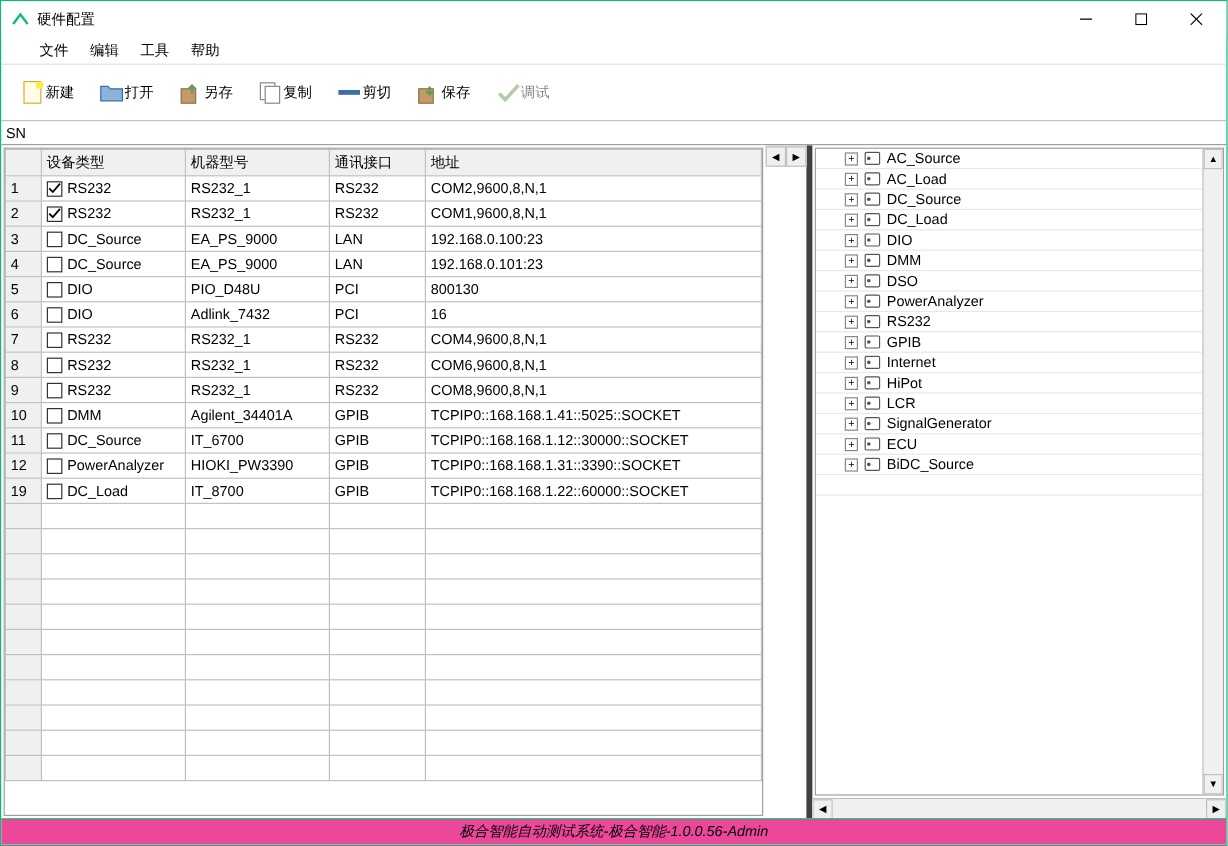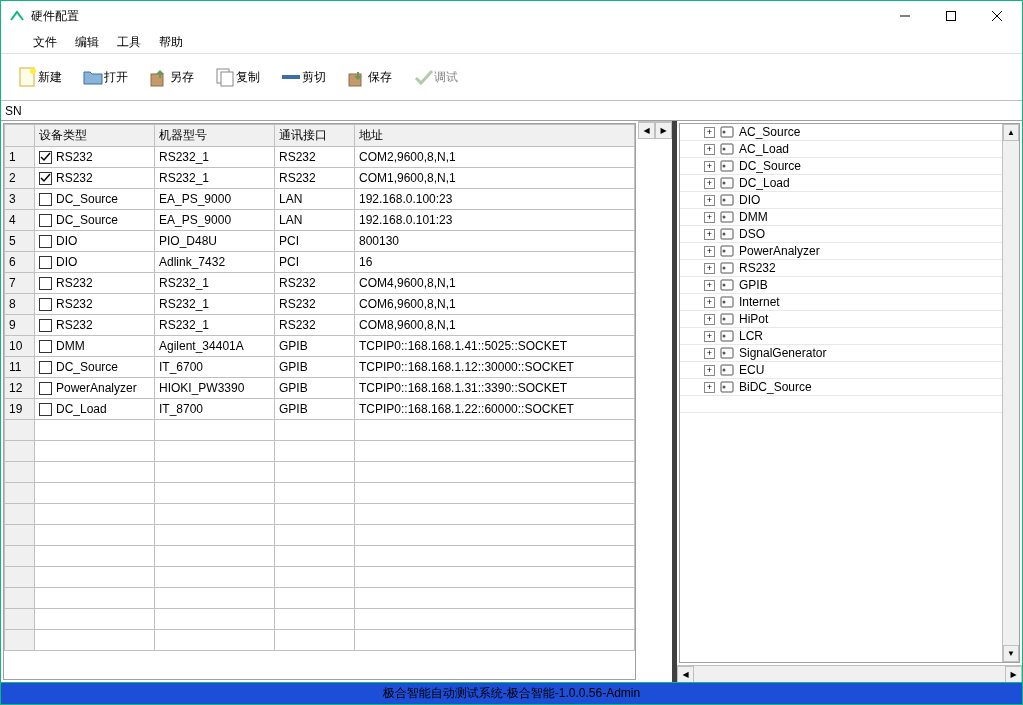--- a/index.html
+++ b/index.html
@@ -35,21 +35,21 @@
 .hscroll .arrow { width: 17px; height: 17px; display: flex; align-items: center; justify-content: center; border: 1px solid #c0c0c0; background: #f0f0f0; cursor: pointer; font-size: 8px; }
 .hscroll .track { flex: 1; height: 17px; background: #f0f0f0; }
 .tree-wrap { flex: 1; overflow: hidden; border: 1px solid #a0a0a0; margin: 2px; position: relative; display: flex; }
 .tree-content { flex: 1; overflow: hidden; }
 .tree-row { height: 17px; display: flex; align-items: center; padding-left: 24px; border-bottom: 1px solid #e8e8e8; cursor: pointer; font-size: 12px; }
 .tree-row .expand { width: 11px; height: 11px; border: 1px solid #888; display: flex; align-items: center; justify-content: center; margin-right: 4px; font-size: 9px; line-height: 1; background: #fff; }
 .tree-row .file-ico { width: 16px; height: 14px; margin-right: 4px; display: flex; align-items: center; justify-content: center; }
 .vscroll { width: 17px; background: #f0f0f0; border-left: 1px solid #c0c0c0; display: flex; flex-direction: column; }
 .vscroll .arrow { height: 17px; display: flex; align-items: center; justify-content: center; border: 1px solid #c0c0c0; cursor: pointer; font-size: 8px; }
 .vscroll .track { flex: 1; }
-.status { height: 22px; border-top: 1px solid #0cb87a; display: flex; align-items: center; justify-content: center; font-size: 12px; background: #1d4ed8; }
+.status { height: 22px; border-top: 1px solid #0cb87a; display: flex; align-items: center; justify-content: center; font-size: 12px; background: #ec4899; font-style: italic; }
 .blank-rows td { color: transparent; }
 </style>
 </head>
 <body>
 
 <div class="titlebar">
   <span class="app-icon">
     <svg width="16" height="16">
         <path d="M2 12 L8 4 L14 12" stroke="#0cb87a" stroke-width="2" fill="none"></path>
       </svg>

